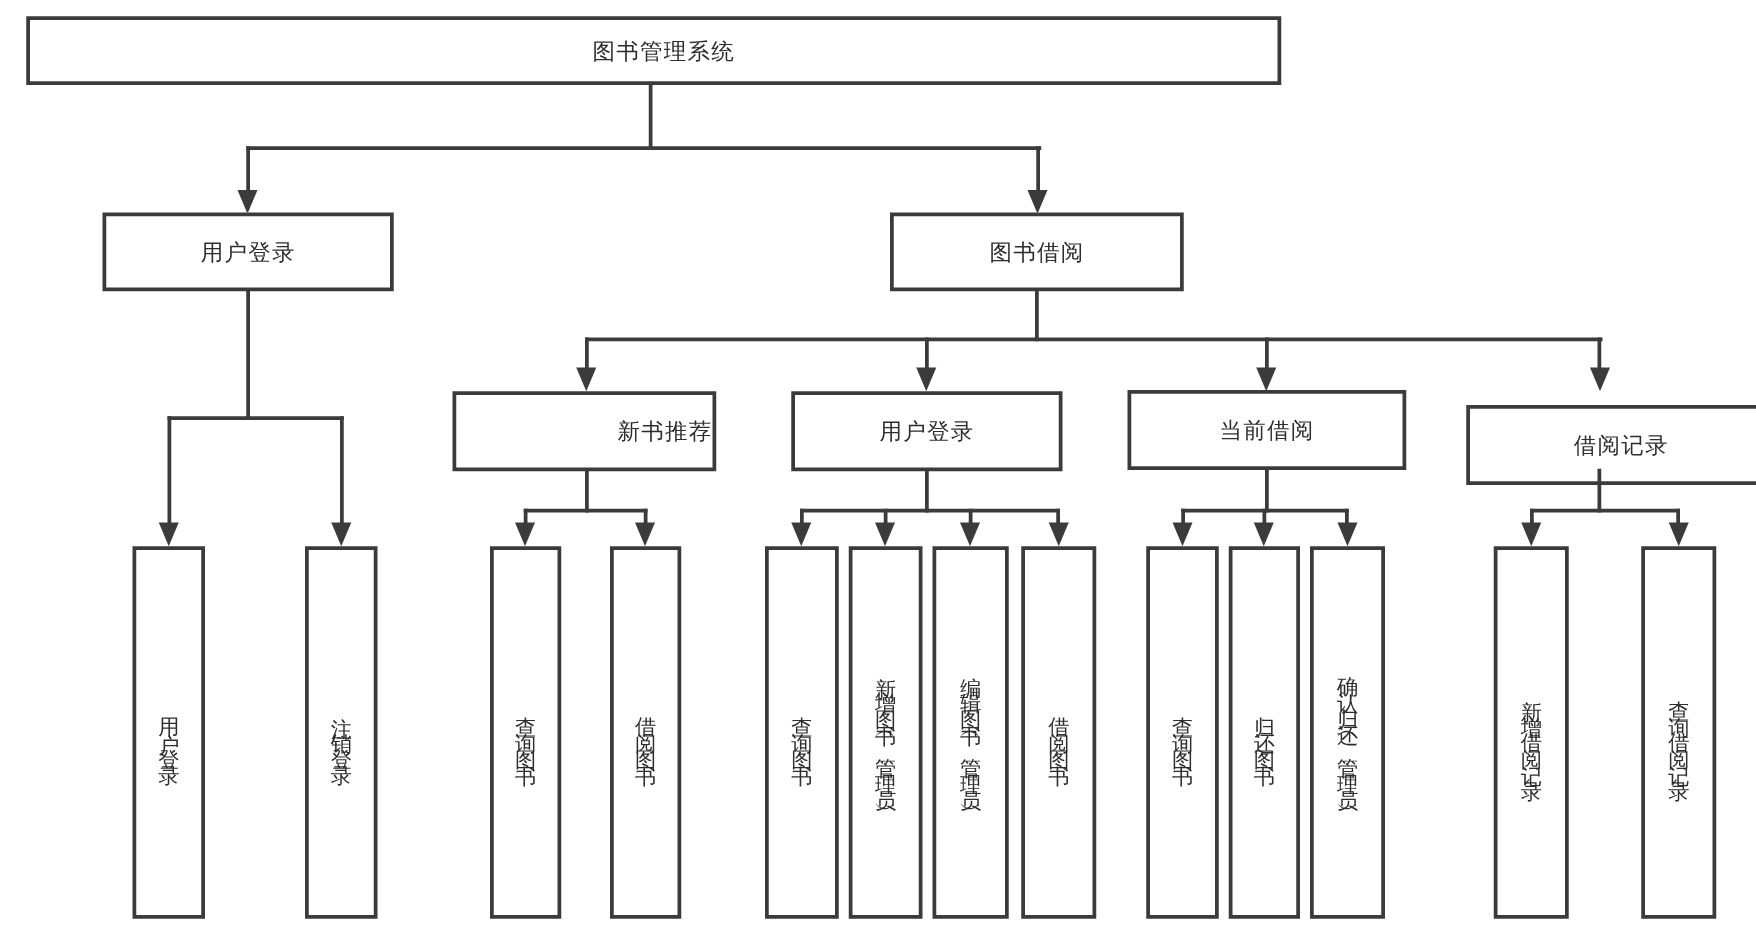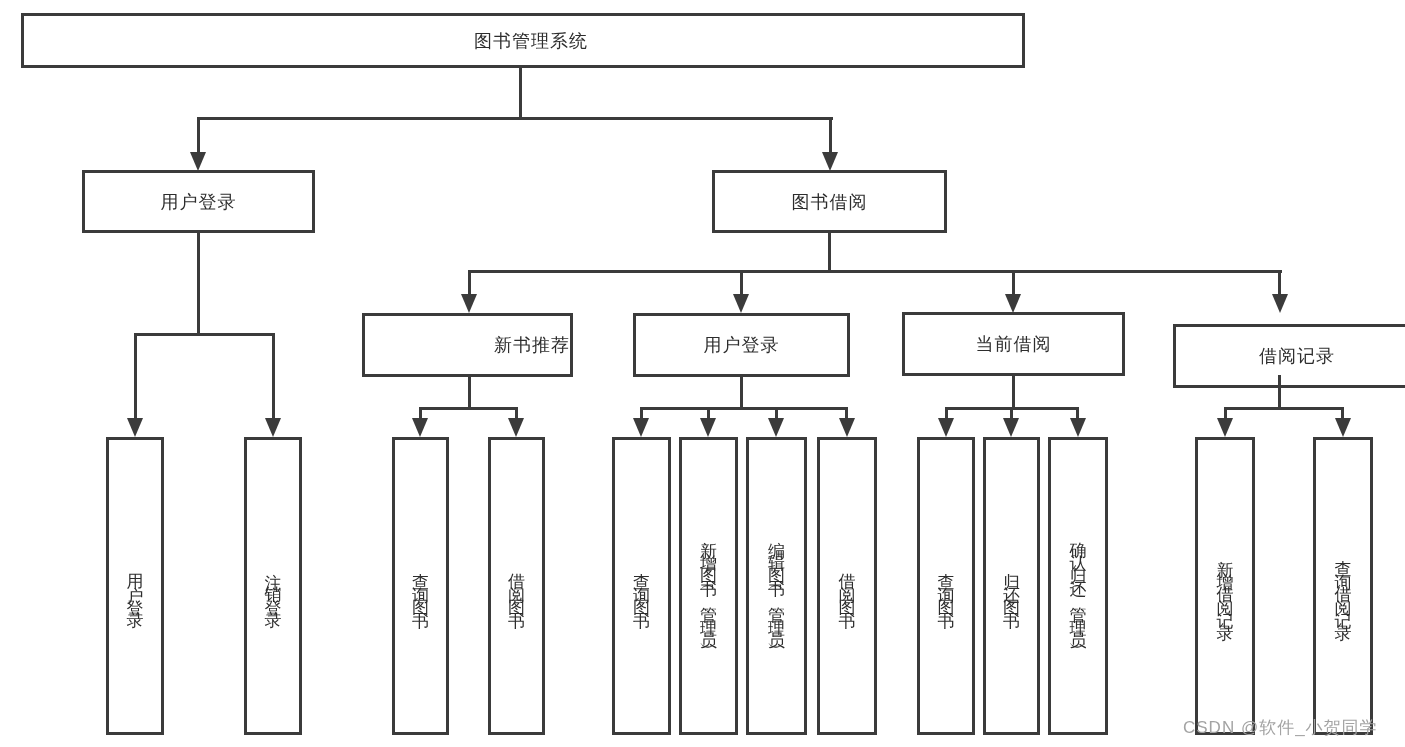--- a/index.html
+++ b/index.html
@@ -177,15 +177,14 @@
     <span class="lbl">确认归还（管理员）</span>
   </div>
 
   <div class="box leaf" style="left:1195px;top:437px;width:60px;height:298px;">
     <span class="lbl">新增借阅记录</span>
   </div>
   <div class="box leaf" style="left:1313px;top:437px;width:60px;height:298px;">
     <span class="lbl">查询借阅记录</span>
   </div>
 
-  <div class="watermark">CSDN @软件_小贺同学</div>
 
 </div>
 
 </body></html>

